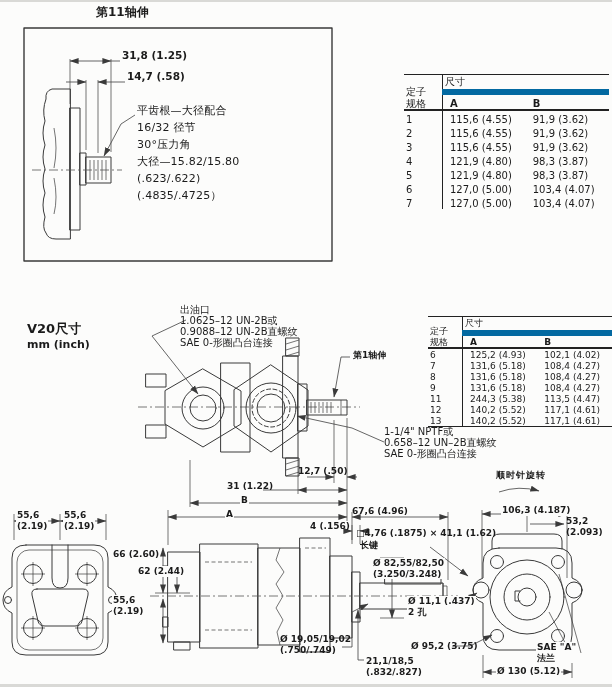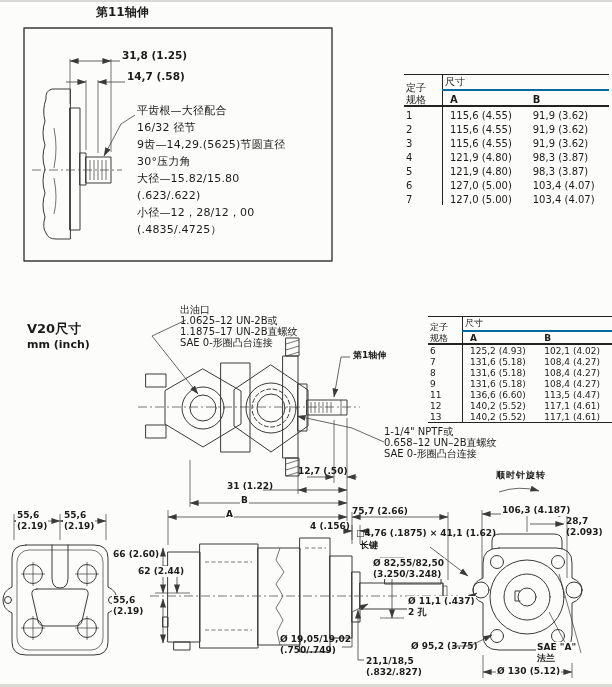--- a/index.html
+++ b/index.html
@@ -17,21 +17,21 @@
   .md{font-size:10.5px;line-height:12px;}
   .notes{position:absolute;z-index:2;font-size:11px;line-height:17px;letter-spacing:.2px;}
   .small-notes{position:absolute;z-index:2;font-size:10px;line-height:11px;}
   .spec-table{position:absolute;z-index:2;border-collapse:collapse;table-layout:fixed;}
   .spec-table td{padding:0 2px;vertical-align:bottom;overflow:hidden;}
   #t1{left:404px;top:74px;width:205px;font-size:10px;}
   #t2{left:428px;top:316px;width:184px;font-size:9px;}
   #t1 td{height:14px;} #t2 td{height:11px;}
   .spec-h{white-space:pre-line;border-top:1.6px solid #222;border-right:1.4px solid #222;
           border-bottom:2px solid #222;line-height:1.15;}
-  .dim-h{border-top:1.6px solid #222;border-bottom:2px solid #0369a1;padding-left:7px;margin-top:36px;}
+  .dim-h{border-top:1.6px solid #222;border-bottom:6px solid #0369a1;padding-left:7px;margin-top:36px;}
   .ab-row td{border-bottom:2px solid #222;font-weight:bold;padding-left:7px;}
   .spec-table tr.r td:first-child{border-right:1.4px solid #222;}
   .spec-table tr.r td+td{padding-left:7px;}
   #t2 tr.r:last-child td{border-bottom:1.4px solid #222;}
   .edge{position:absolute;left:0;width:612px;background:#d9d9d6;z-index:0;}
 </style>
 </head>
 <body>
 
 <div id="page">
@@ -178,25 +178,23 @@
     </g>
   </svg>
 
   <div class="lbl b" style="left:96px;top:7px;font-size:12px">第11轴伸</div>
   <div class="lbl md" style="left:122px;top:49px">31,8 (1.25)</div>
   <div class="lbl md" style="left:127px;top:70px">14,7 (.58)</div>
 
   <div class="notes" style="left:137px;top:102px">
     <div>平齿根—大径配合</div>
     <div>16/32 径节</div>
-    <div>9齿—14,29.(5625)节圆直径</div>
     <div>30°压力角</div>
     <div>大径—15.82/15.80</div>
     <div>(.623/.622)</div>
-    <div>小径—12，28/12，00</div>
     <div>(.4835/.4725）</div>
   </div>
 
   <table class="spec-table" id="t1">
     <tbody>
         <tr>
       <td class="spec-h" style="width:34px" rowspan="2">定子
 规格</td>
       <td class="dim-h" colspan="2">尺寸</td>
     </tr>
@@ -241,21 +239,21 @@
         </tr>
   </tbody>
     </table>
 
   <div class="lbl b" style="left:27px;top:321px;font-size:13px;line-height:15px">V20尺寸</div>
   <div class="lbl b" style="left:27px;top:340px;font-size:11px">mm (inch)</div>
 
   <div class="small-notes" style="left:180px;top:304px">
     <div>出油口</div>
     <div>1.0625–12 UN-2B或</div>
-    <div>1.1875–17 UN-2B直螺纹</div>
+    <div>0.9088–12 UN-2B直螺纹</div>
     <div>SAE 0-形圈凸台连接</div>
   </div>
 
   <div class="lbl" style="left:353px;top:350px">第1轴伸</div>
 
   <table class="spec-table" id="t2">
     <tbody>
         <tr>
       <td class="spec-h" style="width:30px" rowspan="2">定子
 规格</td>
@@ -280,21 +278,21 @@
           <td>131,6 (5.18)</td>
           <td>108,4 (4.27)</td>
         </tr>
     <tr class="r">
           <td>9</td>
           <td>131,6 (5.18)</td>
           <td>108,4 (4.27)</td>
         </tr>
     <tr class="r">
           <td>11</td>
-          <td>136,6 (6.60)</td>
+          <td>244,3 (5.38)</td>
           <td>113,5 (4.47)</td>
         </tr>
     <tr class="r">
           <td>12</td>
           <td>140,2 (5.52)</td>
           <td>117,1 (4.61)</td>
         </tr>
     <tr class="r">
           <td>13</td>
           <td>140,2 (5.52)</td>
@@ -306,27 +304,27 @@
   <div class="small-notes" style="left:384px;top:426px">
     <div>1-1/4" NPTF或</div>
     <div>0.658–12 UN–2B直螺纹</div>
     <div>SAE 0-形圈凸台连接</div>
   </div>
 
   <div class="lbl" style="left:298px;top:466px">12,7 (.50)</div>
   <div class="lbl" style="left:227px;top:481px">31 (1.22)</div>
   <div class="lbl bg" style="left:240px;top:495px">B</div>
   <div class="lbl bg" style="left:225px;top:509px">A</div>
-  <div class="lbl" style="left:352px;top:506px">75,7 (2.66)</div>
+  <div class="lbl" style="left:352px;top:506px">67,6 (4.96)</div>
   <div class="lbl" style="left:310px;top:521px">4 (.156)</div>
   <div class="lbl" style="left:356px;top:528px">□4,76 (.1875) × 41,1 (1.62)</div>
   <div class="lbl" style="left:360px;top:540px">长键</div>
   <div class="lbl" style="left:496px;top:470px;letter-spacing:1px">顺时针旋转</div>
   <div class="lbl bg" style="left:501px;top:505px">106,3 (4.187)</div>
-  <div class="lbl" style="left:566px;top:516px">28,7
+  <div class="lbl" style="left:566px;top:516px">53,2
 (2.093)</div>
   <div class="lbl bg" style="left:16px;top:510px">55,6
 (2.19)</div>
   <div class="lbl bg" style="left:63px;top:510px">55,6
 (2.19)</div>
   <div class="lbl bg" style="left:112px;top:549px">66 (2.60)</div>
   <div class="lbl bg" style="left:137px;top:566px">62 (2.44)</div>
   <div class="lbl bg" style="left:112px;top:595px">55,6
 (2.19)</div>
   <div class="lbl bg" style="left:372px;top:558px">Ø 82,55/82,50

